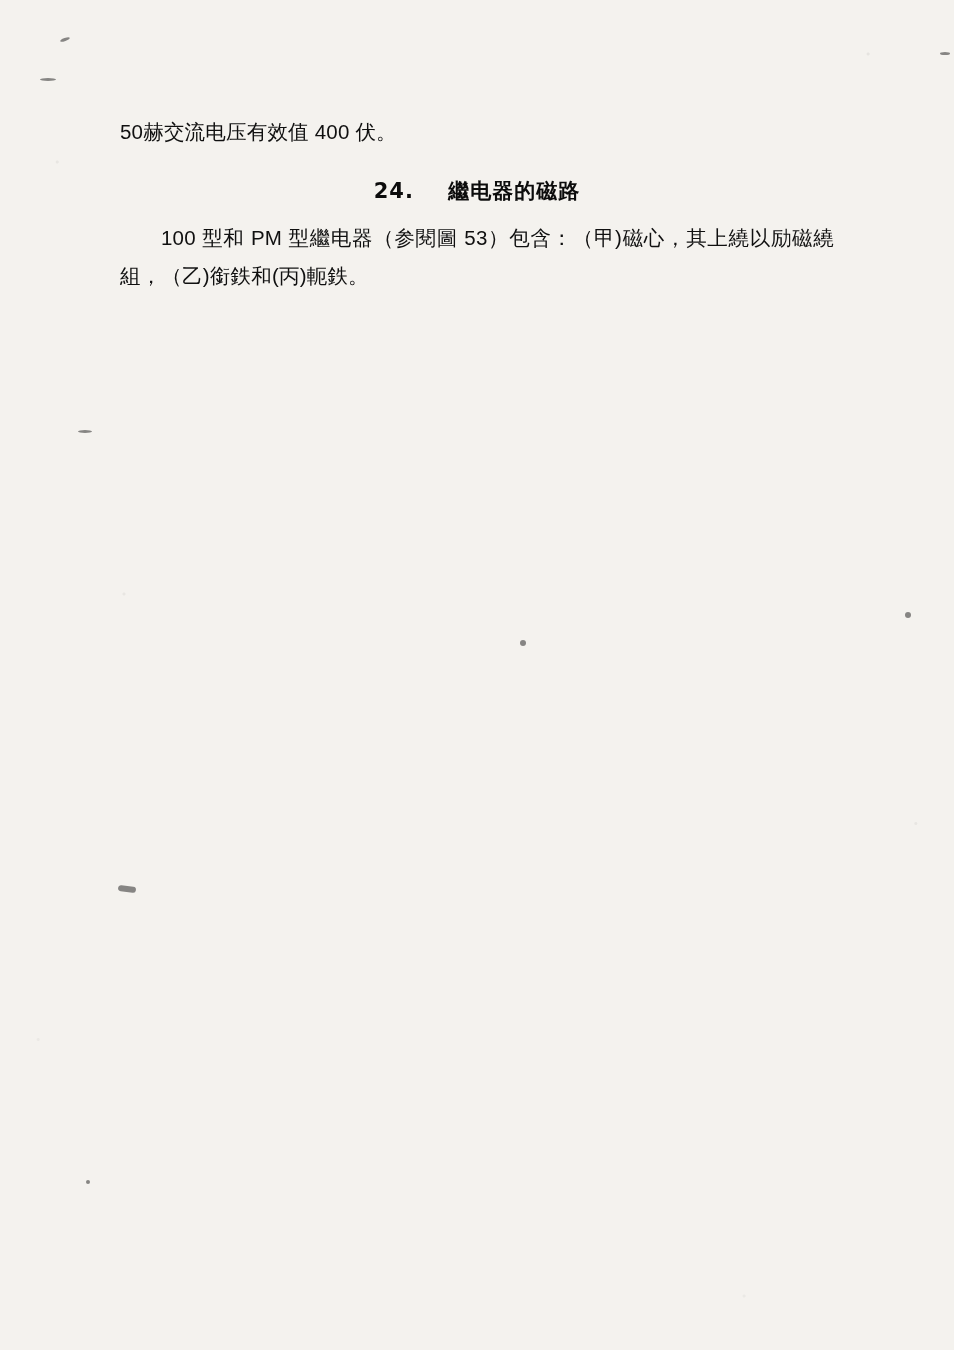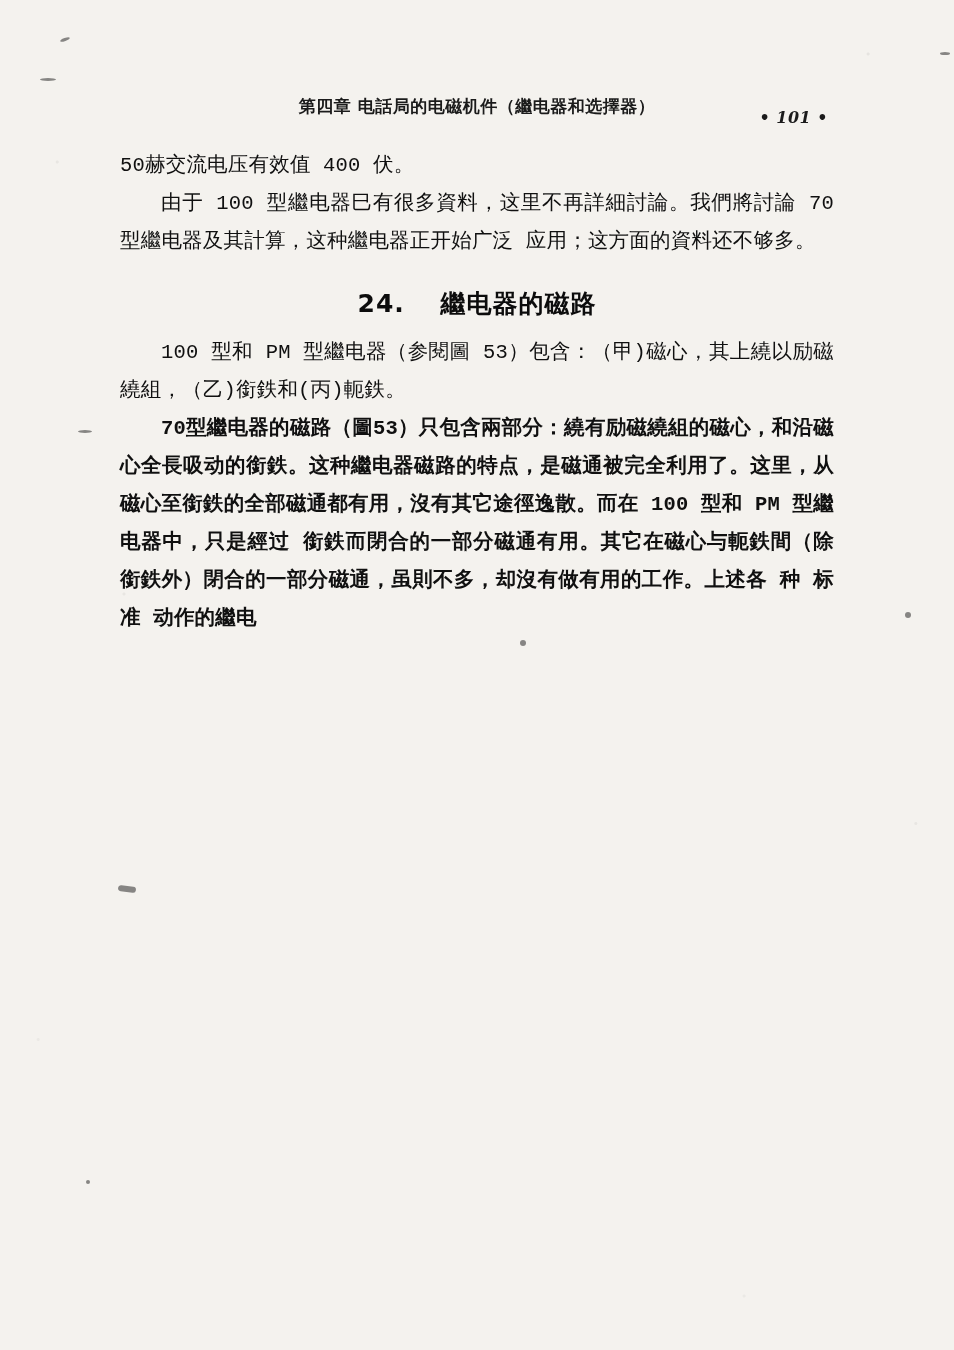--- a/index.html
+++ b/index.html
@@ -69,34 +69,34 @@
     font-family: "DejaVu Serif", serif;
   }
 
   .body-text {
     margin-top: 18px;
     font-size: 20.5px;
     line-height: 38px;
     color: #101010;
     text-align: justify;
     text-justify: inter-character;
-    font-family: Liberation Mono, monospace;
+    font-family: Liberation Sans, sans-serif;
   }
   .body-text p {
     margin: 0;
     letter-spacing: 0.2px;
   }
   .body-text p.indent {
     text-indent: 2em;
   }
 
   .section-head {
     margin: 26px 0 14px 0;
     text-align: center;
-    font-size: 25px;
+    font-size: 21px;
     font-weight: 700;
     letter-spacing: 1px;
     color: #0c0c0c;
   }
   .section-head .num {
     margin-right: 26px;
   }
 
   
   .dark { font-weight: 600; }
@@ -125,33 +125,27 @@
 <span class="mark m2"></span>
 <span class="mark m3"></span>
 <span class="mark m4"></span>
 <span class="mark m5"></span>
 <span class="mark m6"></span>
 <span class="mark m7"></span>
 <span class="mark m8"></span>
 
 <div class="content">
 
-  <div class="runhead">
-    <span class="rh-title">第四章   电話局的电磁机件（繼电器和选擇器）</span>
-    <span class="rh-page">• 101 •</span>
-  </div>
 
   <div class="body-text">
     <p>50赫交流电压有效值 400 伏。</p>
-    <p class="indent">由于 100 型繼电器巳有很多資料，这里不再詳細討論。我們將討論 70 型繼电器及其計算，这种繼电器正开始广泛 应用；这方面的資料还不够多。</p>
   </div>
 
   <div class="section-head">
     <span class="num">24.</span>
     <span>繼电器的磁路</span>
   </div>
 
   <div class="body-text" style="margin-top:4px;">
     <p class="indent">100 型和 PM 型繼电器（参閱圖 53）包含：（甲)磁心，其上繞以励磁繞組，（乙)銜鉄和(丙)軛鉄。</p>
-    <p class="indent dark">70型繼电器的磁路（圖53）只包含兩部分：繞有励磁繞組的磁心，和沿磁心全長吸动的銜鉄。这种繼电器磁路的特点，是磁通被完全利用了。这里，从磁心至銜鉄的全部磁通都有用，沒有其它途徑逸散。而在 100 型和 PM 型繼电器中，只是經过 銜鉄而閉合的一部分磁通有用。其它在磁心与軛鉄間（除銜鉄外）閉合的一部分磁通，虽則不多，却沒有做有用的工作。上述各 种 标 准 动作的繼电</p>
   </div>
 
 </div>
 
 </body></html>

